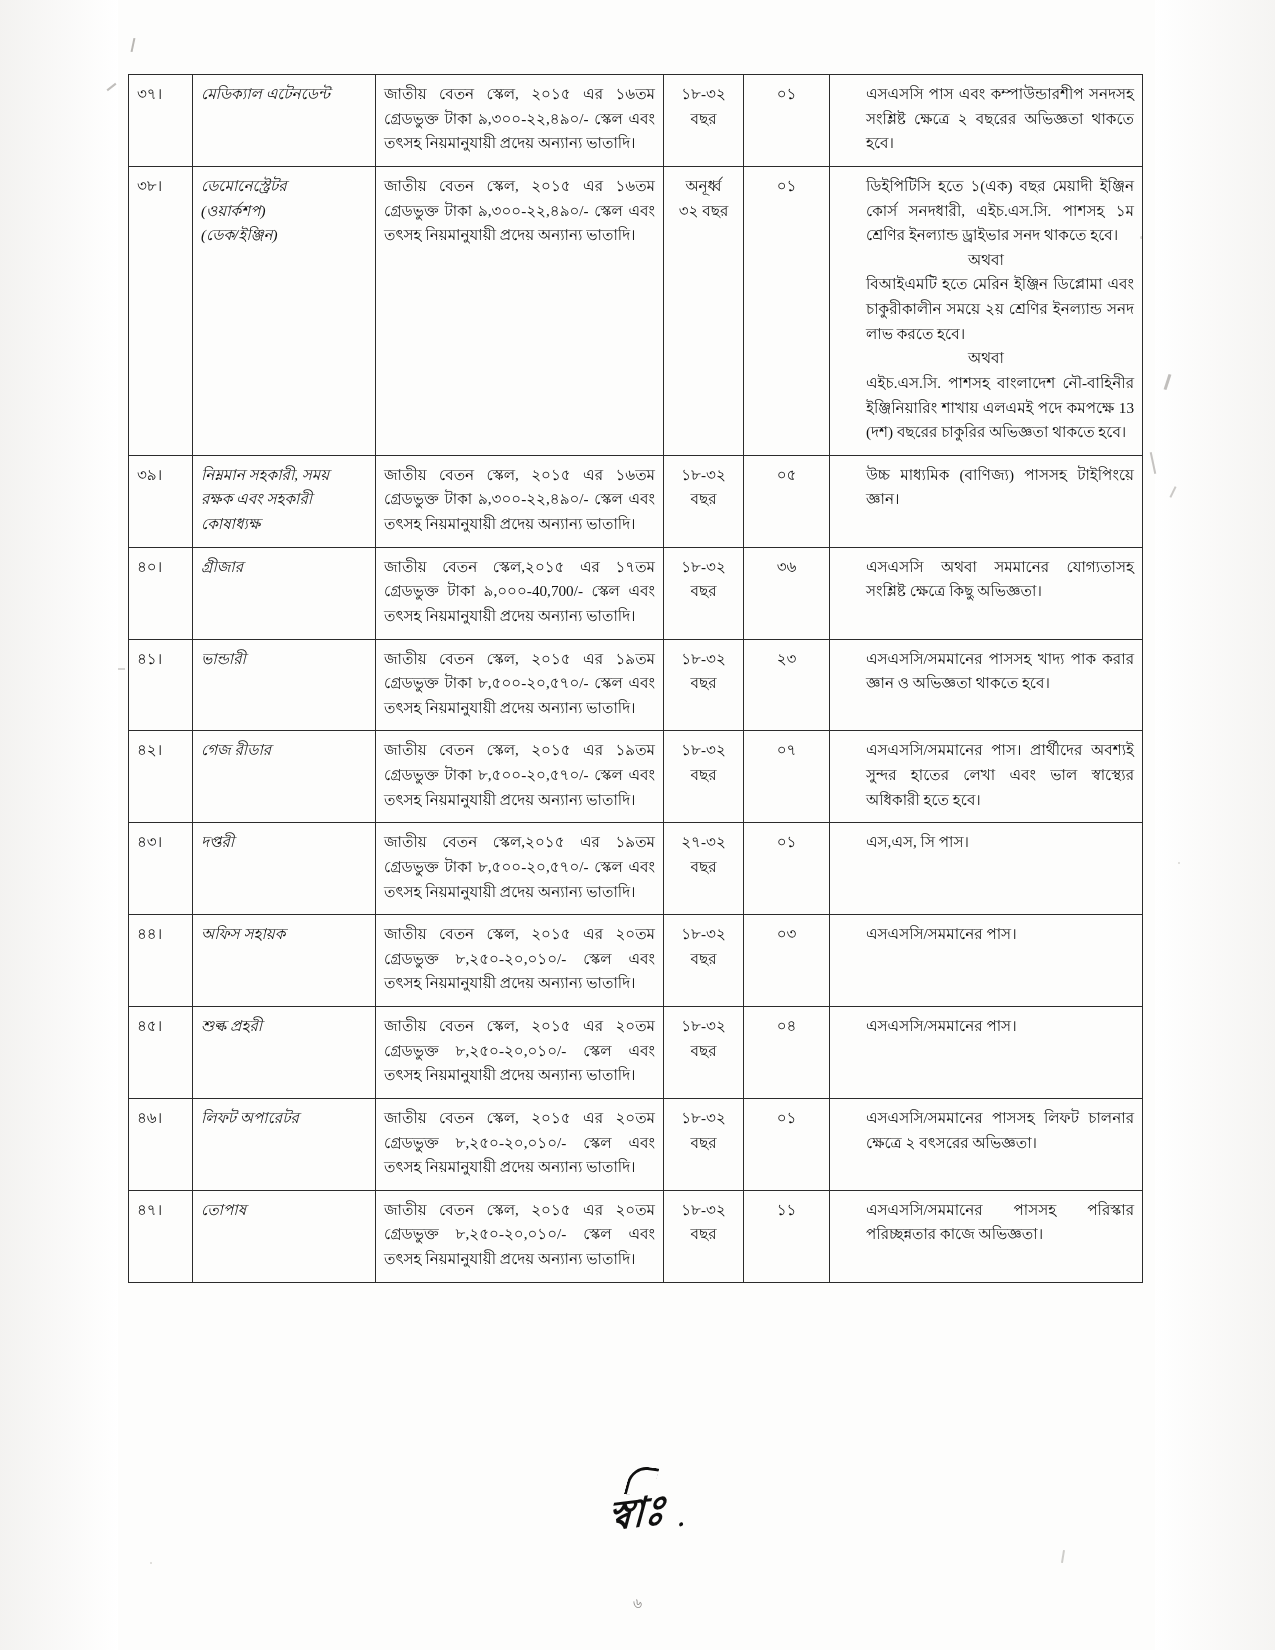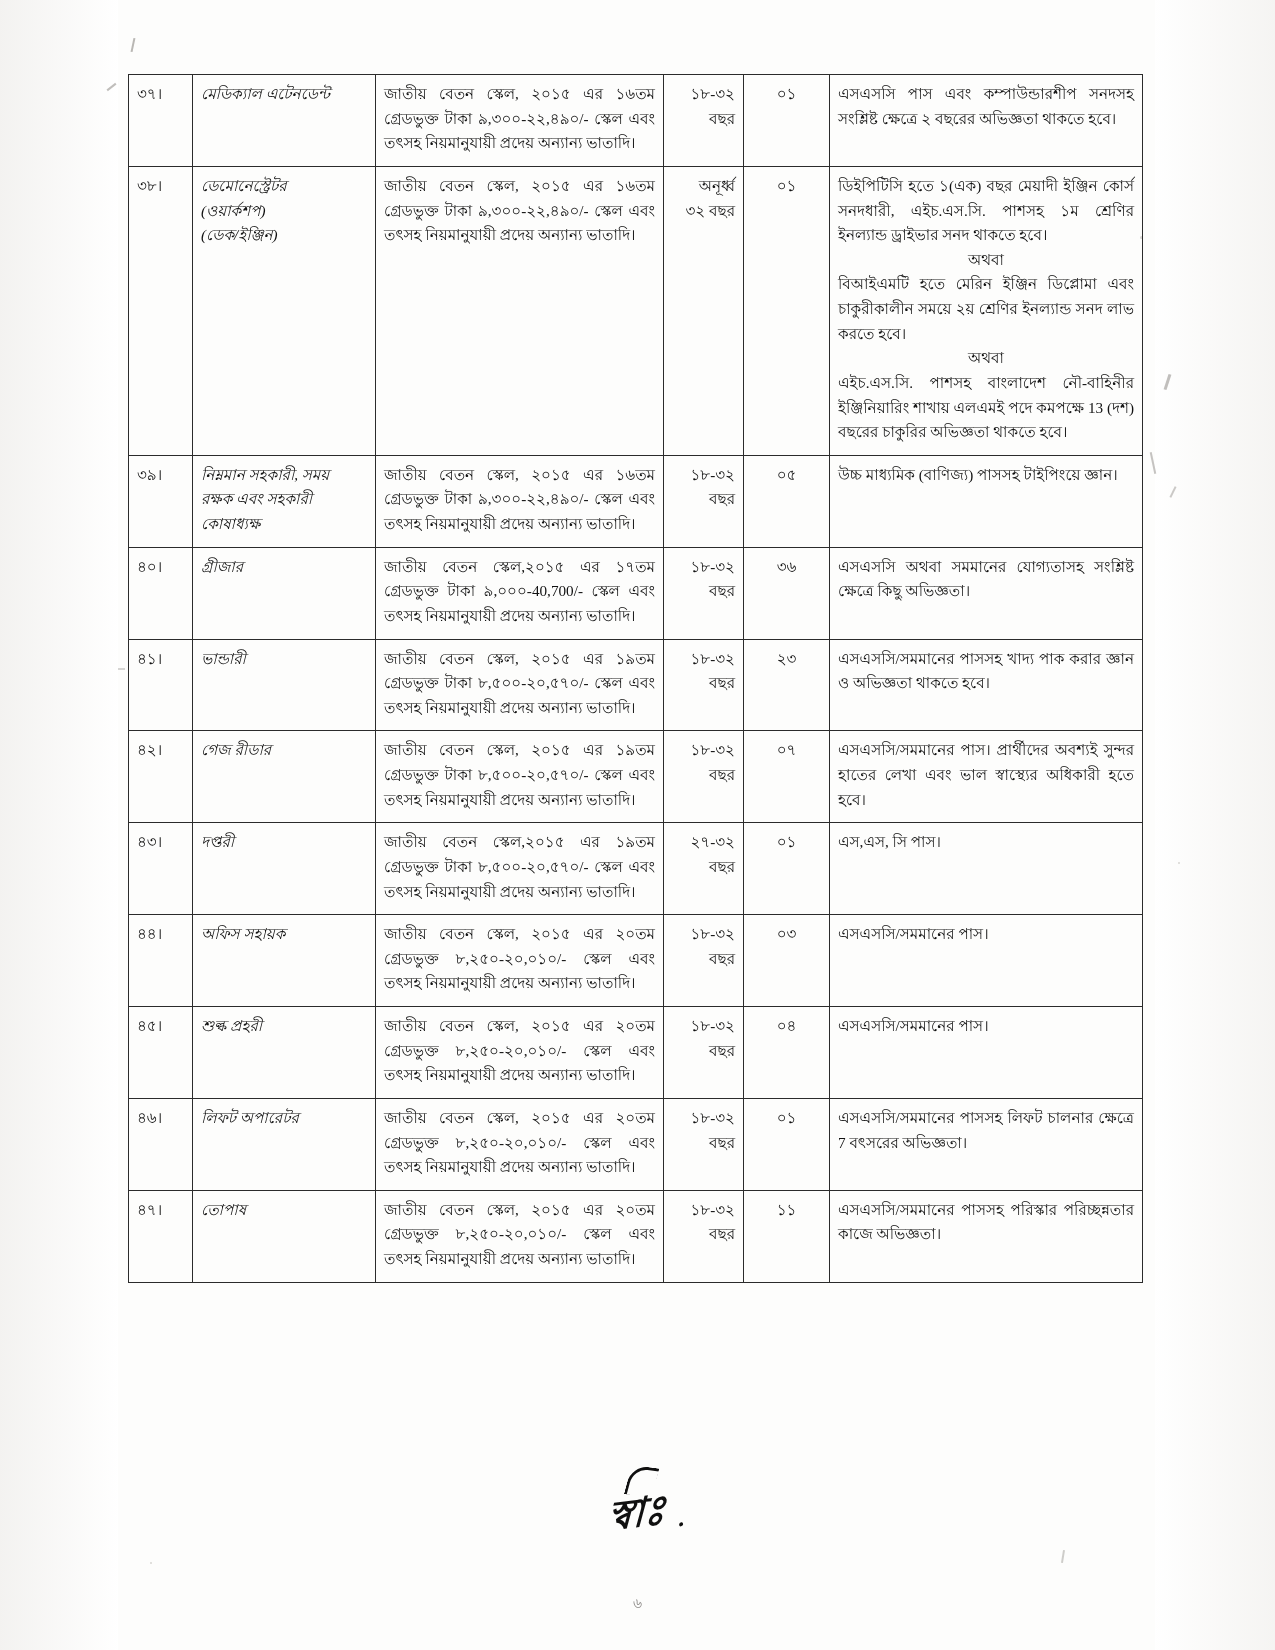--- a/index.html
+++ b/index.html
@@ -83,34 +83,34 @@
     text-align: left;
     font-style: italic;
   }
   td.post .post-line { display: block; }
   td.pay {
     text-align: justify;
     text-justify: inter-word;
     hyphens: none;
   }
   td.age {
-    text-align: right;
+    text-align: center;
     white-space: normal;
   }
   td.age .age-range { display: block; }
   td.age .age-unit  { display: block; }
   td.vac {
     text-align: center;
     margin-top: 48px;
   }
   td.qual {
     text-align: justify;
     text-justify: inter-word;
   }
-  td.qual .para { display: block; }
+  td.qual .para { display: block; margin-left: 28px; }
   td.qual .orword {
     display: block;
     text-align: center;
     text-justify: auto;
   }
 
   
   .signature {
     position: absolute;
     left: 608px;
@@ -390,21 +390,21 @@
             <td class="post">
               <span class="post-line">লিফট অপারেটর</span>
             </td>
             <td class="pay">জাতীয় বেতন স্কেল, ২০১৫ এর ২০তম গ্রেডভুক্ত ৮,২৫০-২০,০১০/- স্কেল এবং তৎসহ নিয়মানুযায়ী প্রদেয় অন্যান্য ভাতাদি।</td>
             <td class="age">
               <span class="age-range">১৮-৩২</span>
               <span class="age-unit">বছর</span>
             </td>
             <td class="vac">০১</td>
             <td class="qual">
-              <span class="para">এসএসসি/সমমানের পাসসহ লিফট চালনার ক্ষেত্রে 7 বৎসরের অভিজ্ঞতা।</span>
+              <span class="para">এসএসসি/সমমানের পাসসহ লিফট চালনার ক্ষেত্রে ২ বৎসরের অভিজ্ঞতা।</span>
             </td>
           </tr>
           <tr>
             <td class="sl">৪৭।</td>
             <td class="post">
               <span class="post-line">তোপাষ</span>
             </td>
             <td class="pay">জাতীয় বেতন স্কেল, ২০১৫ এর ২০তম গ্রেডভুক্ত ৮,২৫০-২০,০১০/- স্কেল এবং তৎসহ নিয়মানুযায়ী প্রদেয় অন্যান্য ভাতাদি।</td>
             <td class="age">
               <span class="age-range">১৮-৩২</span>

